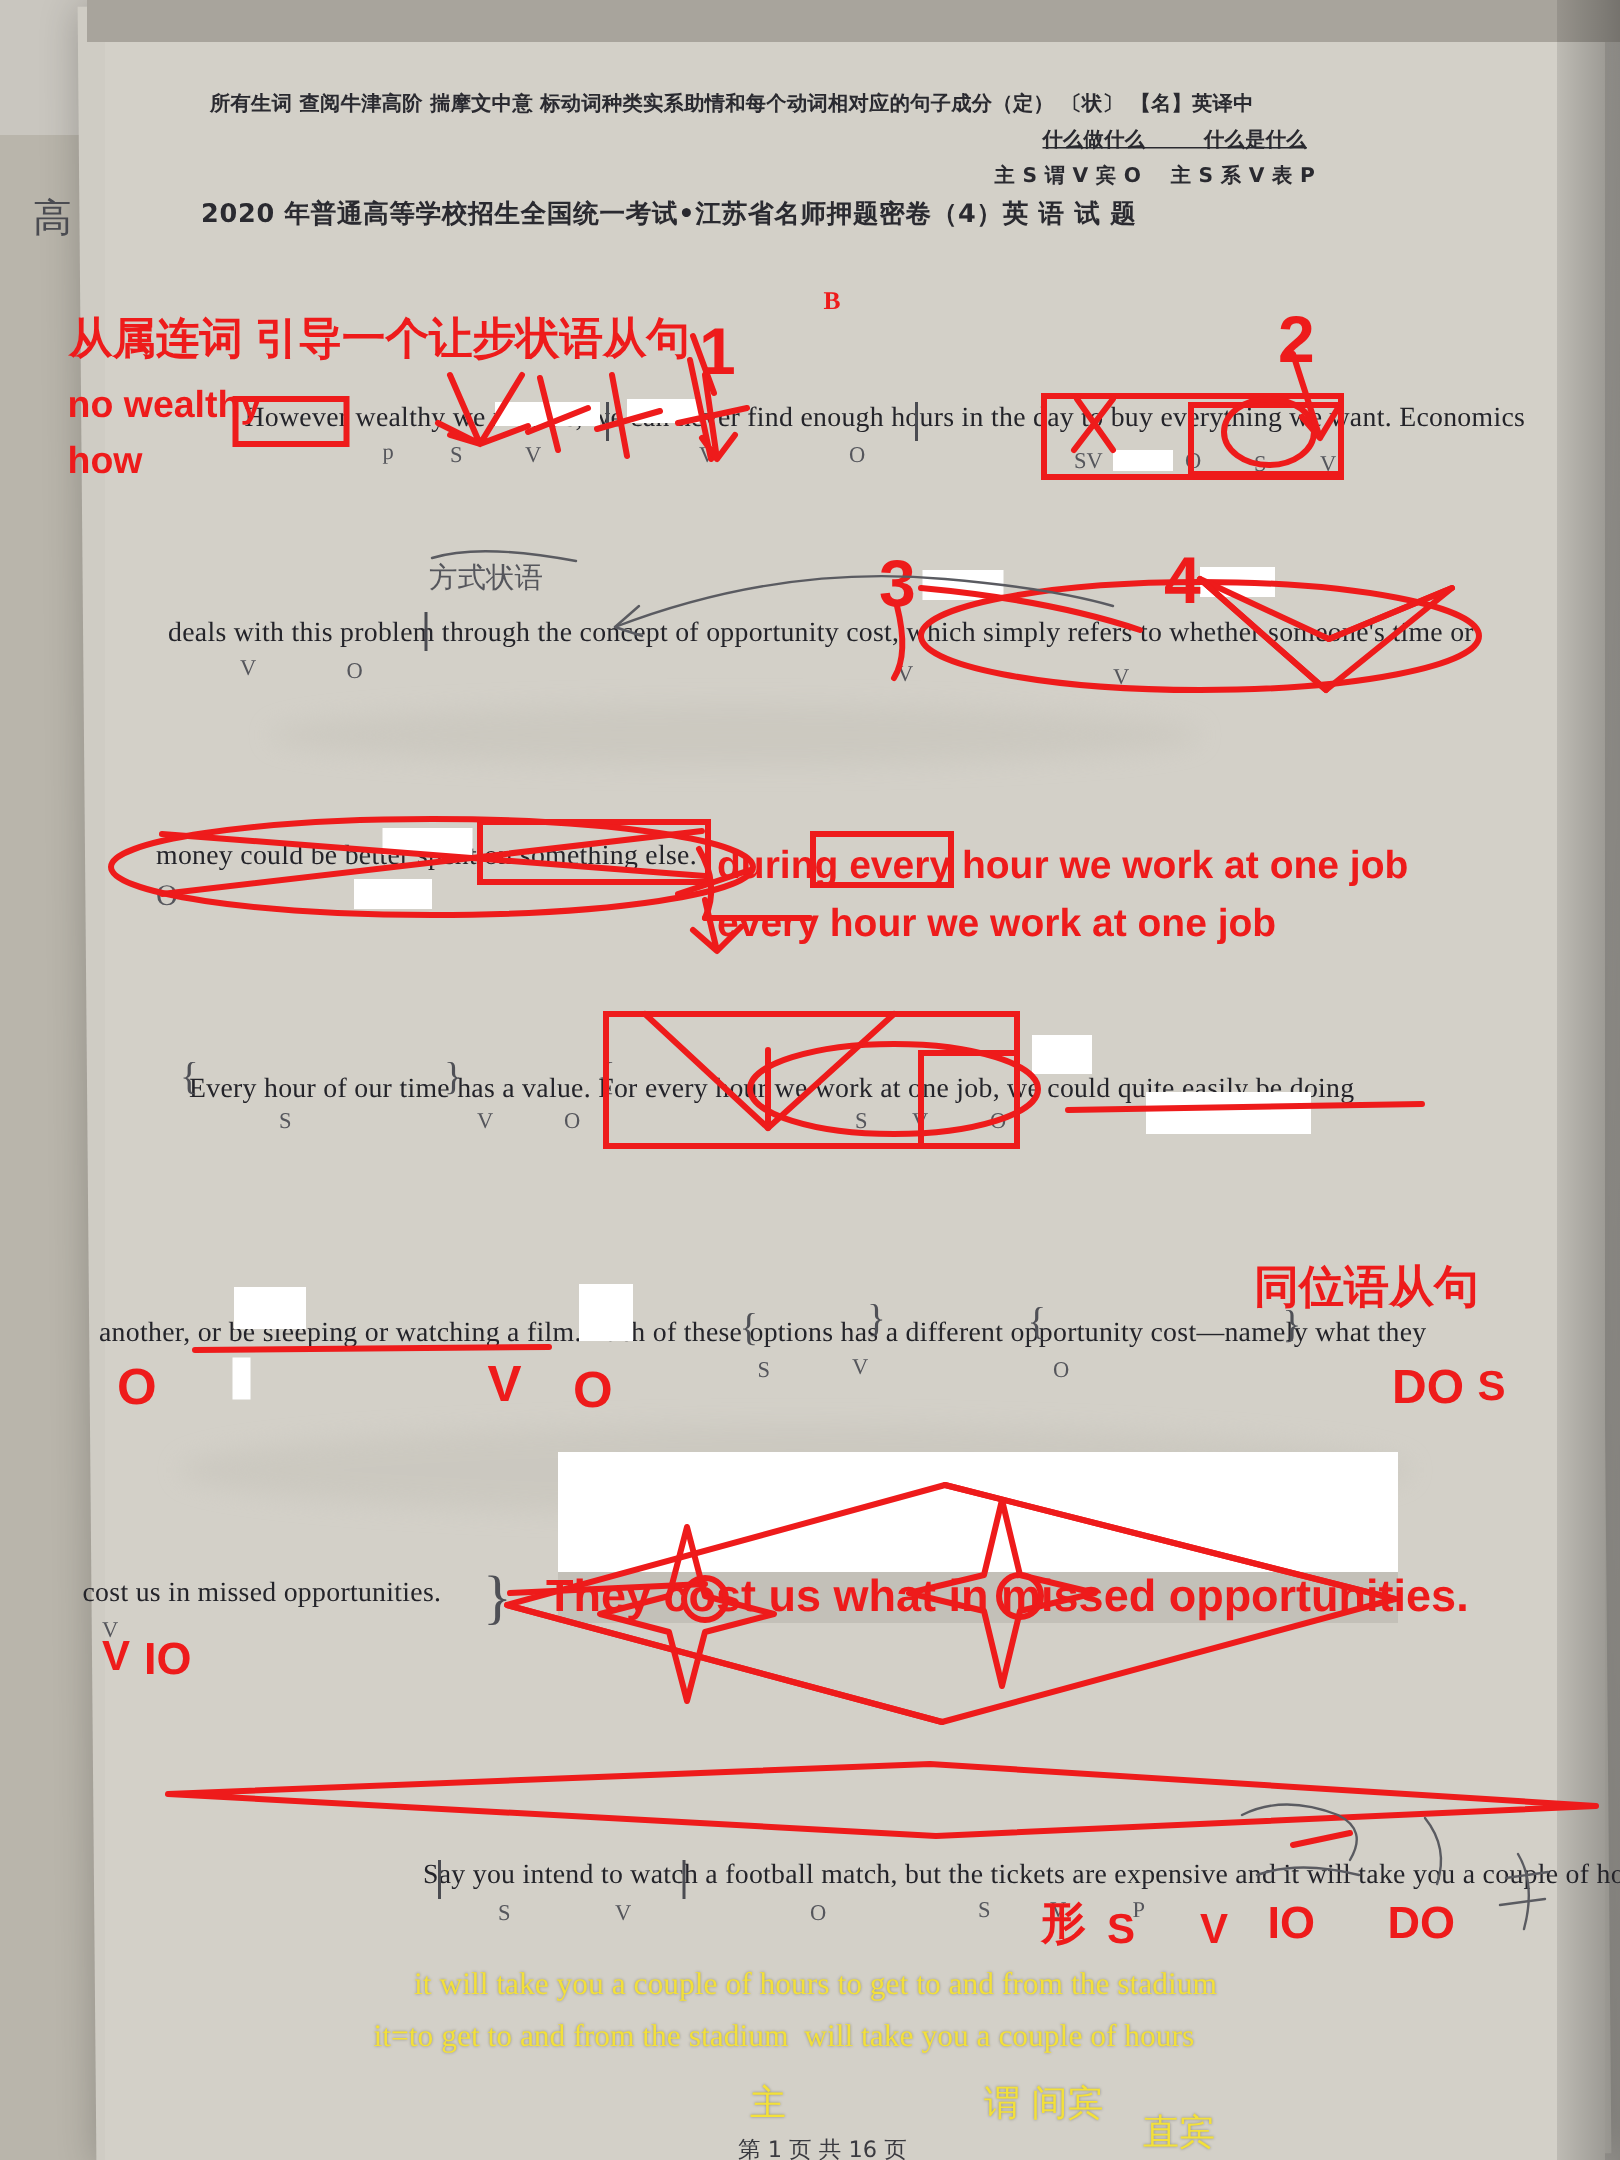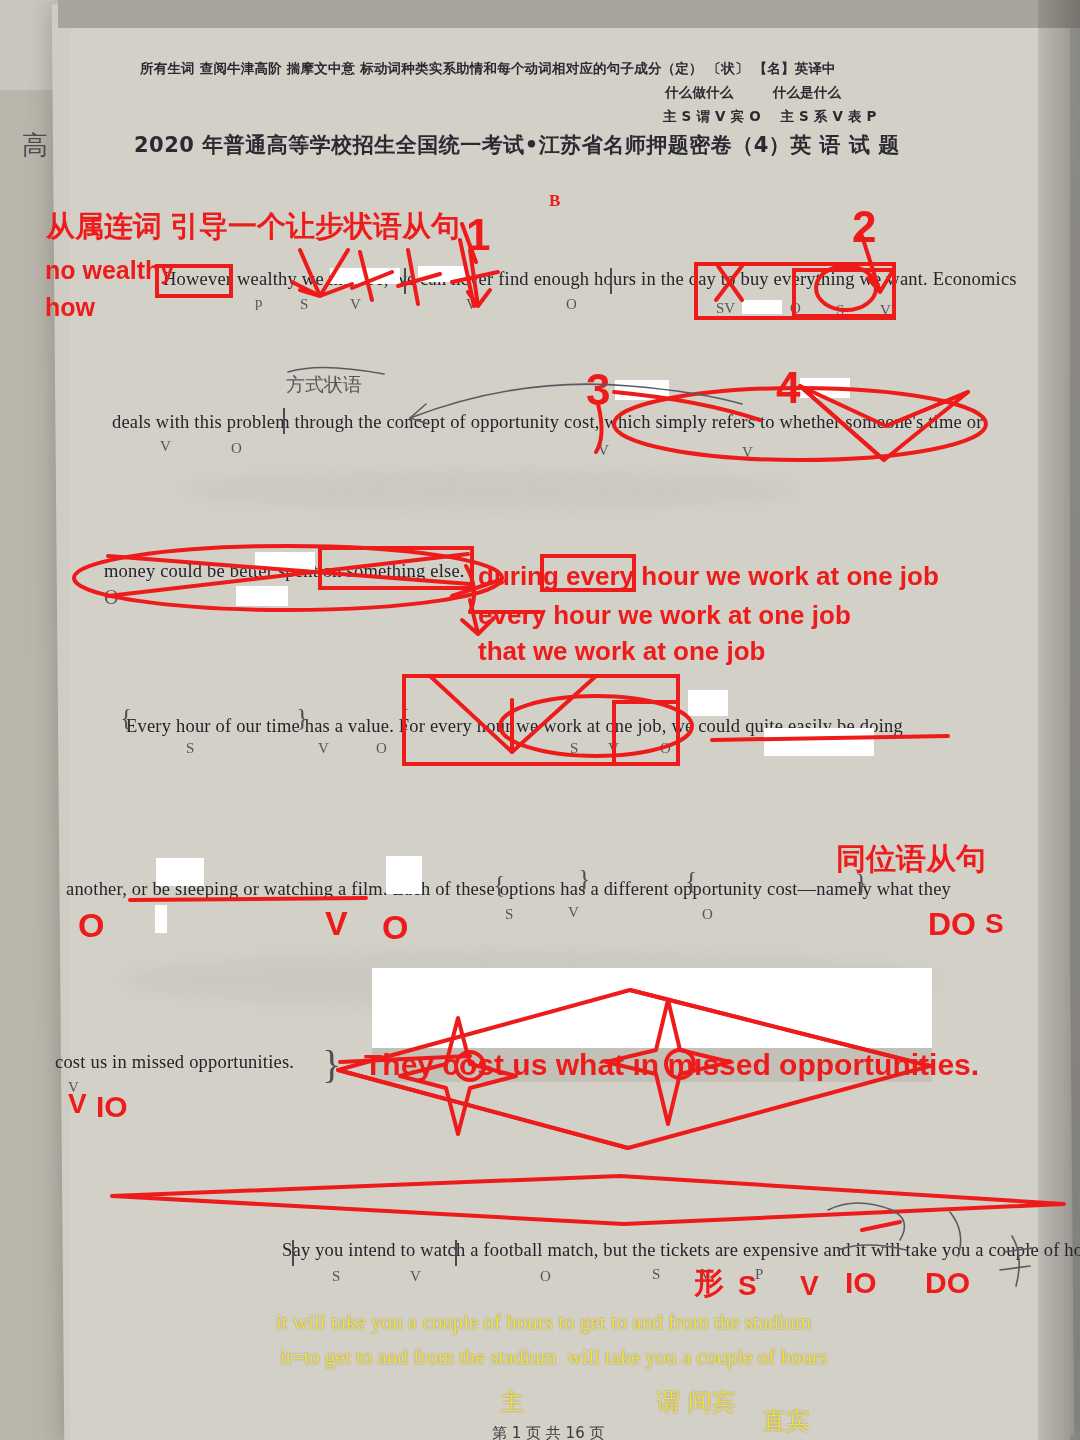--- a/index.html
+++ b/index.html
@@ -61,21 +61,21 @@
     position: absolute;
     color: #24242a;
     white-space: pre;
     font-family: "Liberation Serif", serif;
   }
   .doc-cn {
     font-family: "DejaVu Sans", sans-serif;
     color: #2a2a30;
   }
   .title {
-    font-size: 21px;
+    font-size: 17px;
     font-weight: bold;
     letter-spacing: .5px;
   }
   .hdr-note {
     font-size: 13.5px;
     font-weight: bold;
     letter-spacing: .2px;
   }
   .body-line {
     font-size: 18.5px;
@@ -175,21 +175,21 @@
   <div class="paper-main"></div>
   <div class="paper-main2"></div>
   <div class="paper-shade-top"></div>
   <div class="paper-edge"></div>
   <div class="bg-blotch" style="left:180px;top:470px;width:620px;height:40px;"></div>
   <div class="bg-blotch" style="left:120px;top:950px;width:820px;height:60px;"></div>
 
   <div class="pencil doc-cn" style="left:22px;top:128px;font-size:26px;color:#4a4b51;">高</div>
 
   <div class="doc doc-cn hdr-note" style="left:140px;top:60px;">所有生词 查阅牛津高阶 揣摩文中意 标动词种类实系助情和每个动词相对应的句子成分（定） 〔状〕 【名】英译中</div>
-  <div class="doc doc-cn hdr-note" style="left:665px;top:84px;">什么做什么        什么是什么</div>
+  <div class="doc doc-cn hdr-note" style="left:695px;top:84px;text-decoration:underline;">什么做什么        什么是什么</div>
   <div class="doc doc-cn hdr-note" style="left:663px;top:108px;">主 S 谓 V 宾 O    主 S 系 V 表 P</div>
 
   <div class="doc doc-cn title" style="left:134px;top:131px;">2020 年普通高等学校招生全国统一考试•江苏省名师押题密卷（4）英 语 试 题</div>
 
   <div class="doc body-line" style="left:163px;top:269px;">However wealthy we may be, we can never find enough hours in the day to buy everything we want. Economics</div>
   <div class="doc body-line" style="left:112px;top:412px;">deals with this problem through the concept of opportunity cost, which simply refers to whether someone's time or</div>
   <div class="doc body-line" style="left:104px;top:561px;">money could be better spent on something else.</div>
   <div class="doc body-line" style="left:126px;top:716px;">Every hour of our time has a value. For every hour we work at one job, we could quite easily be doing</div>
   <div class="doc body-line" style="left:66px;top:879px;">another, or be sleeping or watching a film. Each of these options has a different opportunity cost—namely what they</div>
   <div class="doc body-line" style="left:55px;top:1052px;">cost us in missed opportunities.</div>
@@ -272,21 +272,20 @@
   <div class="rnum" style="left:852px;top:205px;">2</div>
   <div class="rnum" style="left:586px;top:368px;">3</div>
   <div class="rnum" style="left:776px;top:366px;">4</div>
 
   <div class="rbox" style="left:155px;top:264px;width:78px;height:34px;"></div>
   <div class="rbox" style="left:694px;top:262px;width:202px;height:58px;"></div>
   <div class="rbox" style="left:792px;top:268px;width:104px;height:50px;"></div>
 
   <div class="rlabel" style="left:478px;top:563px;font-size:26px;">during every hour we work at one job</div>
   <div class="rlabel" style="left:478px;top:602px;font-size:26px;text-align:right;">every hour we work at one job</div>
-  <div class="rlabel" style="left:478px;top:638px;font-size:26px;">that we work at one job</div>
 
   <div class="rbox" style="left:540px;top:554px;width:96px;height:38px;"></div>
   <div class="rbox" style="left:402px;top:674px;width:278px;height:92px;"></div>
   <div class="rbox" style="left:612px;top:700px;width:68px;height:66px;"></div>
   <div class="rbox" style="left:318px;top:546px;width:156px;height:44px;"></div>
 
   <div class="rlabel red-cn" style="left:836px;top:844px;font-size:30px;">同位语从句</div>
   <div class="rlabel" style="left:78px;top:908px;font-size:34px;">O</div>
   <div class="rlabel" style="left:325px;top:906px;font-size:34px;">V</div>
   <div class="rlabel" style="left:382px;top:910px;font-size:34px;">O</div>
@@ -297,21 +296,21 @@
 
   <div class="rlabel red-serif" style="left:364px;top:1050px;font-size:30px;">They cost us what  in missed opportunities.</div>
 
   <div class="rlabel red-cn" style="left:694px;top:1268px;font-size:30px;">形</div>
   <div class="rlabel" style="left:738px;top:1272px;font-size:28px;">S</div>
   <div class="rlabel" style="left:800px;top:1272px;font-size:28px;">V</div>
   <div class="rlabel" style="left:845px;top:1268px;font-size:30px;">IO</div>
   <div class="rlabel" style="left:925px;top:1268px;font-size:30px;">DO</div>
 
   <div class="yellow" style="left:276px;top:1310px;">it will take you a couple of hours to get to and from the stadium</div>
-  <div class="yellow" style="left:280px;top:1345px;">it=to get to and from the stadium  will take you a couple of hours</div>
+  <div class="yellow" style="left:249px;top:1345px;">it=to get to and from the stadium  will take you a couple of hours</div>
   <div class="yellow" style="left:500px;top:1386px;font-family:'DejaVu Sans',sans-serif;font-size:24px;">主</div>
   <div class="yellow" style="left:656px;top:1386px;font-family:'DejaVu Sans',sans-serif;font-size:24px;">谓 间宾</div>
   <div class="yellow" style="left:762px;top:1386px;font-family:'DejaVu Sans',sans-serif;font-size:24px;margin-top:19px;">直宾</div>
 
   <svg class="overlay" viewBox="0 0 1080 1440">
     <g stroke="#ee1b1b" stroke-width="4" fill="none" stroke-linecap="round" stroke-linejoin="round">
 
       <path d="M300 250 L320 296 L300 290 M320 296 L348 250 M320 296 L352 284 M320 296 L292 282"></path>
       <path d="M360 252 L372 300 M352 288 L392 272"></path>
       <path d="M408 250 L418 304 M398 286 L440 274"></path>

